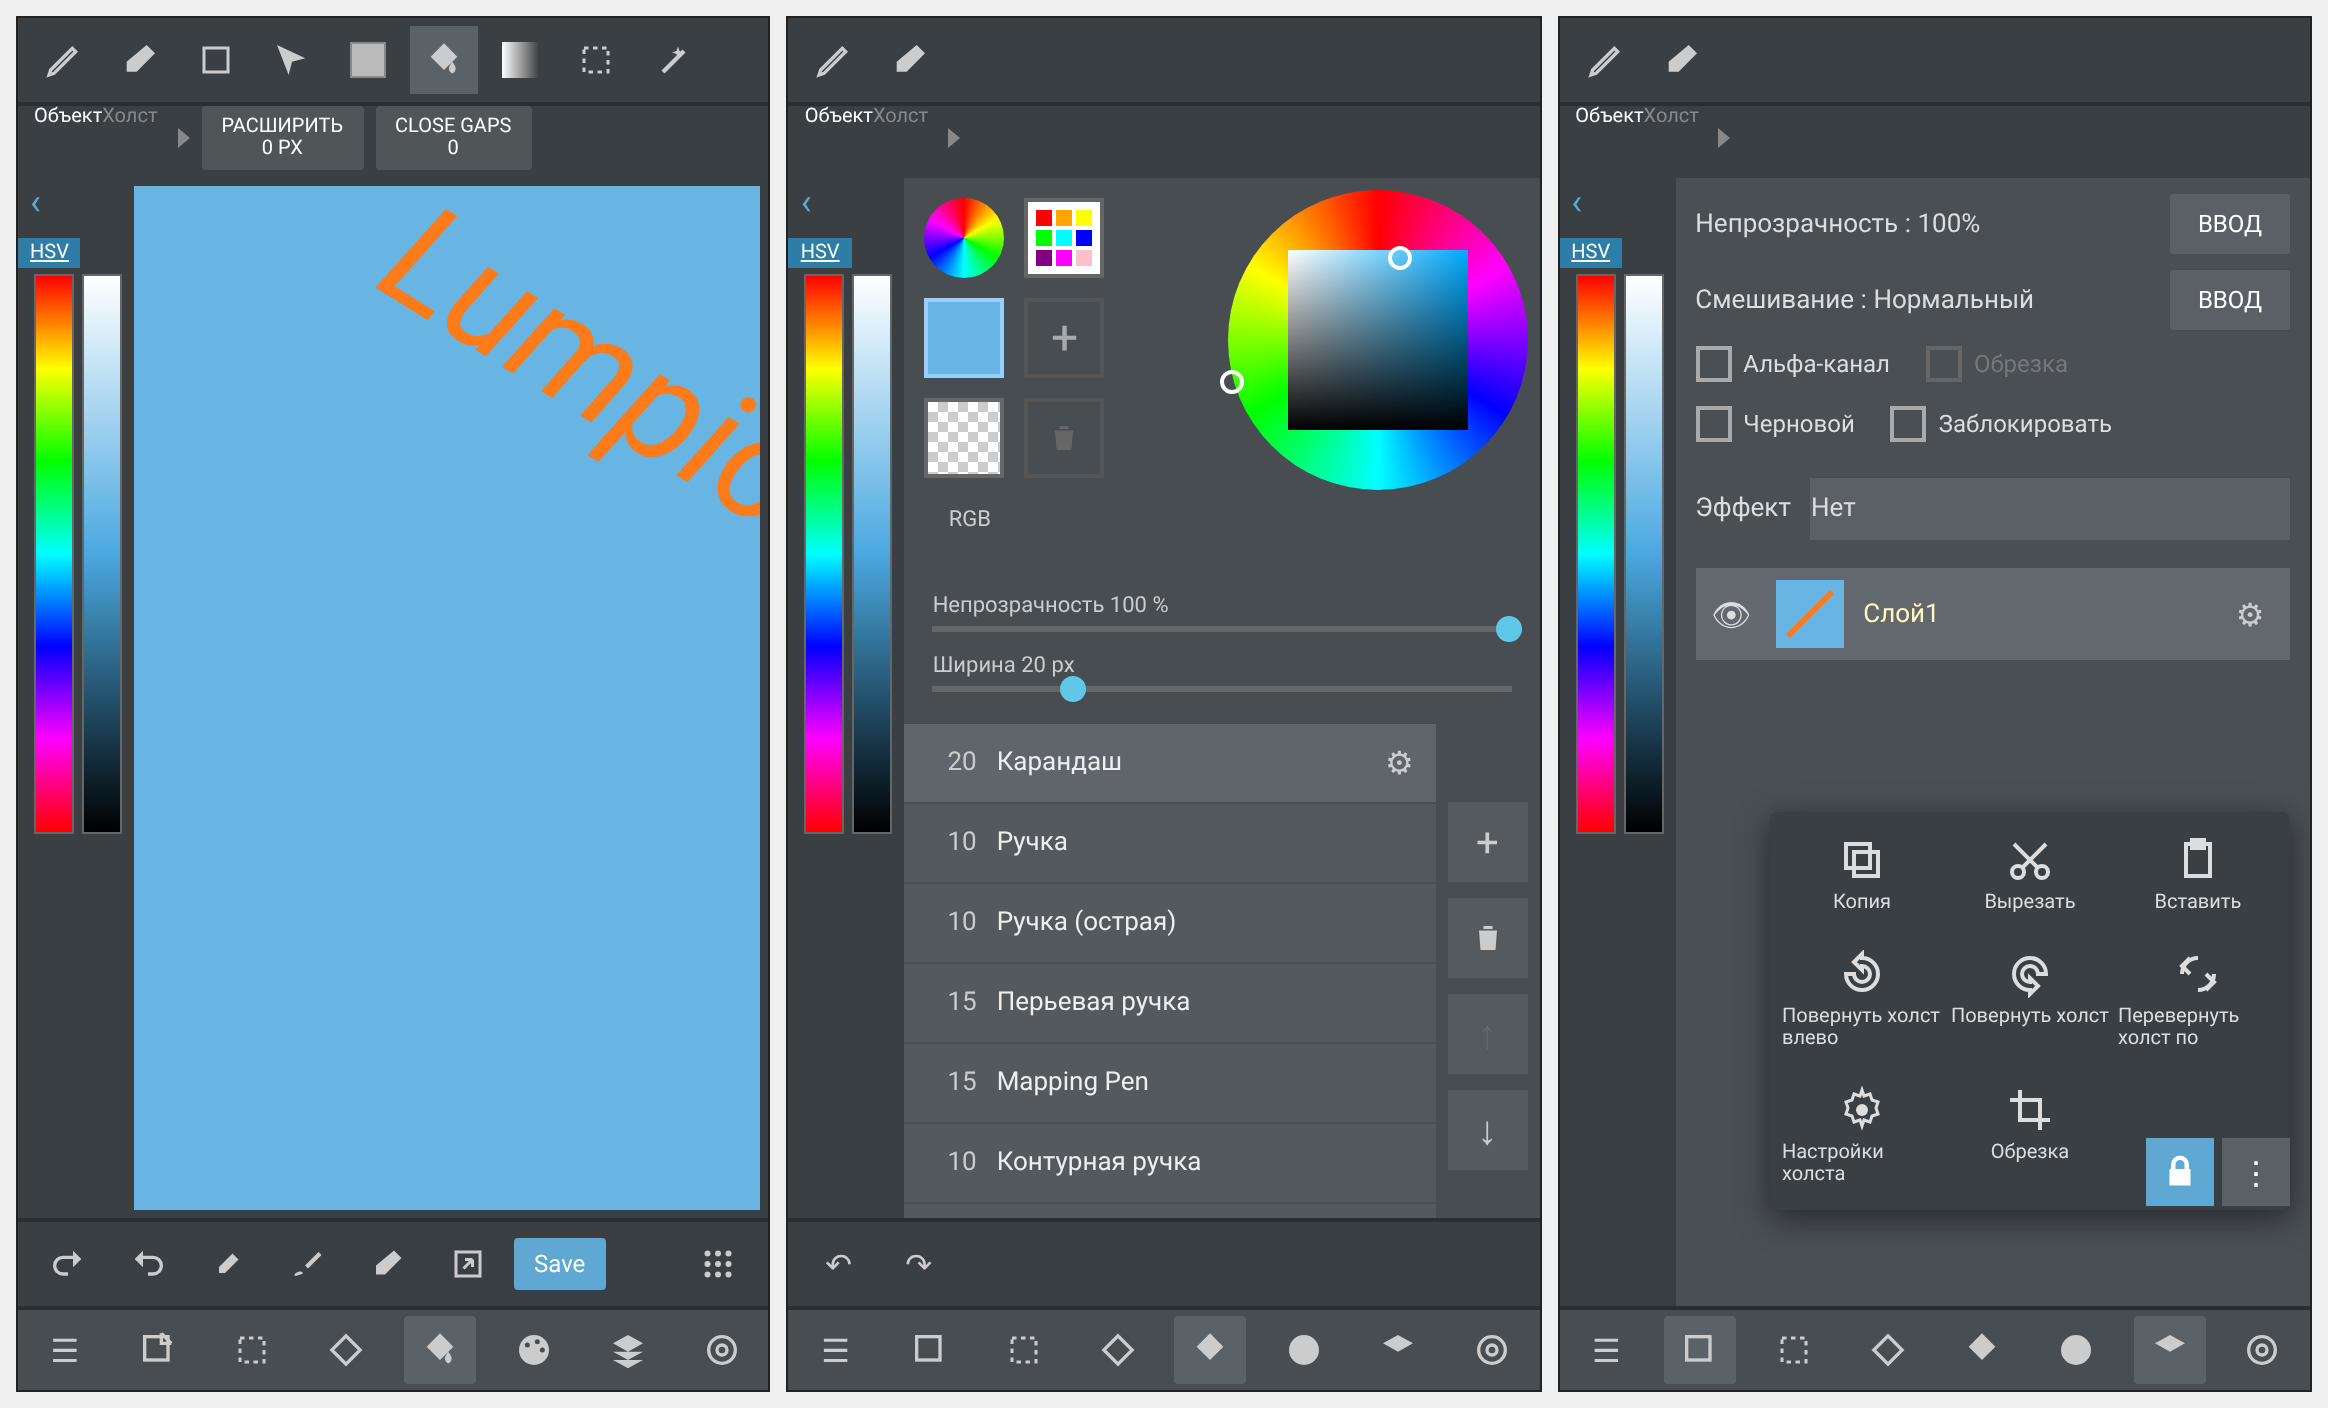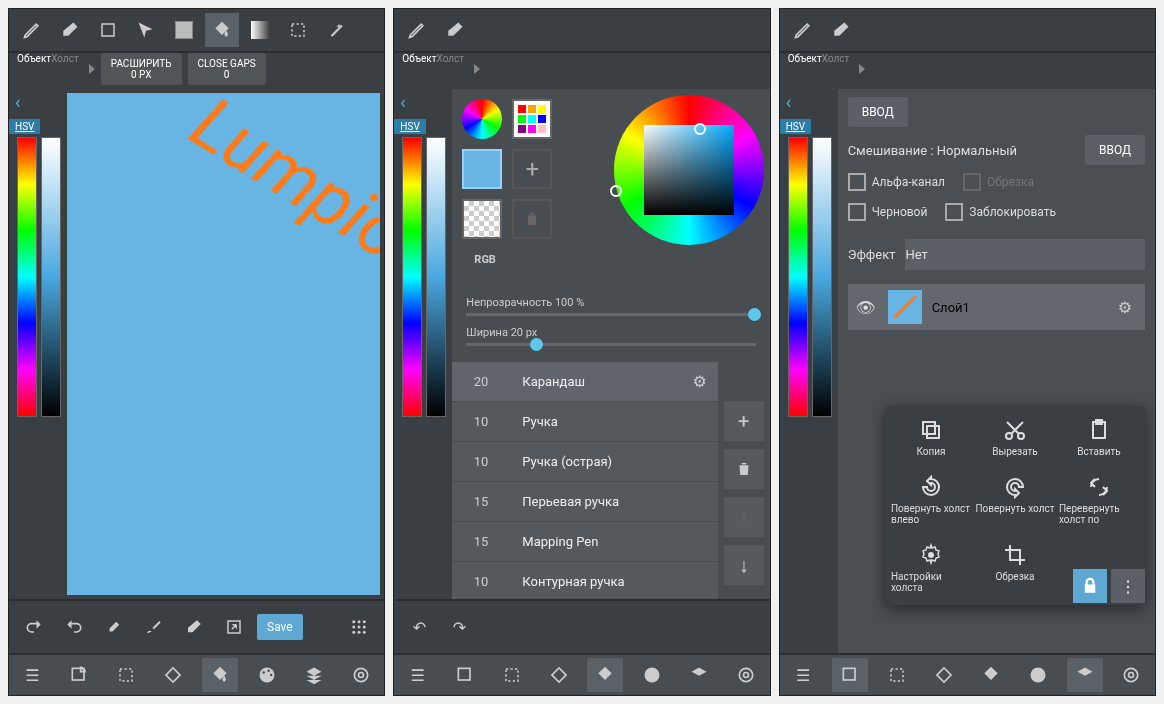--- a/index.html
+++ b/index.html
@@ -13,51 +13,51 @@
 .tab-obj { color: #fff; }
 .tab-holst { color: #888; }
 .chip { background: #505558; color: #fff; font-size: 10px; padding: 14px 10px; display: flex; flex-direction: column; align-items: center; justify-content: center; border-radius: 2px; }
 .main-area { flex: 1; display: flex; background: #3a3f44; position: relative; overflow: hidden; }
 .back-chev { position: absolute; top: 2px; left: 6px; color: #5fa8d3; font-size: 18px; z-index: 2; cursor: pointer; }
 .hsv-label { position: absolute; top: 30px; left: 0; background: #2e7ca8; color: #fff; font-size: 10px; padding: 2px 6px; z-index: 2; text-decoration: underline; }
 .hue-strip { position: absolute; top: 48px; left: 8px; width: 20px; height: 280px; background: linear-gradient(to bottom, red, yellow, lime, cyan, blue, magenta, red); border: 1px solid #666; }
 .hue-strip2 { position: absolute; top: 48px; left: 32px; width: 20px; height: 280px; background: linear-gradient(to bottom, #fff, #4aa8e0, #000); border: 1px solid #666; }
 .canvas { position: absolute; left: 58px; top: 4px; right: 4px; bottom: 4px; background: #68b5e3; overflow: hidden; }
 .canvas svg { width: 100%; height: 100%; }
-.bottom-bar { height: 54px; background: #3a3f44; display: flex; align-items: center; gap: 6px; padding: 0 8px; border-top: 2px solid #2a2e32; }
+.bottom-bar { height: 44px; background: #3a3f44; display: flex; align-items: center; gap: 6px; padding: 0 8px; border-top: 2px solid #2a2e32; }
 .save-btn { background: #5fa8d3; color: #fff; font-size: 12px; padding: 6px 10px; border-radius: 2px; }
 .bottom-nav { height: 42px; background: #484d52; display: flex; align-items: center; justify-content: space-around; border-top: 2px solid #2a2e32; }
 .bottom-nav .tool-btn { width: 36px; }
 .bottom-nav .tool-btn.active { background: #5a6268; border-radius: 2px; }
 
 
 .overlay-panel { position: absolute; top: 0; left: 58px; right: 0; bottom: 0; background: #484d52; display: flex; flex-direction: column; }
 .swatch-row { display: flex; gap: 10px; padding: 10px; }
 .swatch-col { display: flex; flex-direction: column; gap: 10px; }
 .sw { width: 40px; height: 40px; border: 2px solid #666; cursor: pointer; }
 .sw.ring { border-radius: 50%; background: conic-gradient(red,yellow,lime,cyan,blue,magenta,red); border: none; }
 .sw.grid { background: #fff; display: grid; grid-template: repeat(3,1fr)/repeat(3,1fr); gap: 2px; padding: 4px; }
 .sw.grid span:nth-child(1){background:red} .sw.grid span:nth-child(2){background:orange} .sw.grid span:nth-child(3){background:yellow}
 .sw.grid span:nth-child(4){background:lime} .sw.grid span:nth-child(5){background:cyan} .sw.grid span:nth-child(6){background:blue}
 .sw.grid span:nth-child(7){background:purple} .sw.grid span:nth-child(8){background:magenta} .sw.grid span:nth-child(9){background:pink}
 .sw.blue { background: #68b5e3; border-color: #9cf; }
 .sw.plus { display:flex;align-items:center;justify-content:center;color:#aaa;font-size:24px;border-color:#555; }
 .sw.checker { background: repeating-conic-gradient(#ccc 0 25%, #fff 0 50%) 0 0/10px 10px; }
-.rgb-lbl { color: #ccc; font-size: 11px; padding: 4px 12px; font-weight: bold; }
+.rgb-lbl { color: #ccc; font-size: 11px; padding: 4px 12px; }
 .color-wheel { position: absolute; top: 6px; right: 6px; width: 150px; height: 150px; }
 .color-wheel .ring { width: 150px; height: 150px; border-radius: 50%; background: conic-gradient(red,magenta,blue,cyan,lime,yellow,red); }
 .color-wheel .inner { position: absolute; top: 30px; left: 30px; width: 90px; height: 90px; background: linear-gradient(to bottom, rgba(0,0,0,0), #000), linear-gradient(to right, #fff, #0af); }
 .color-wheel .dot { position: absolute; width: 12px; height: 12px; border: 2px solid #fff; border-radius: 50%; background: transparent; }
 .sliders { padding: 6px 14px; }
 .slider-row { margin: 10px 0; }
 .slider-lbl { color: #ccc; font-size: 11px; margin-bottom: 4px; }
 .slider { height: 3px; background: #666; position: relative; }
 .slider .thumb { position: absolute; top: -5px; width: 13px; height: 13px; border-radius: 50%; background: #5fc8e8; }
 .brush-list { flex: 1; overflow: hidden; }
-.brush-row { display: flex; align-items: center; height: 40px; background: #54595e; border-bottom: 1px solid #484d52; gap: 24px; }
+.brush-row { display: flex; align-items: center; height: 40px; background: #54595e; border-bottom: 1px solid #484d52; }
 .brush-row.sel { background: #5f656b; }
 .brush-row .sz { width: 46px; text-align: right; color: #ccc; font-size: 13px; padding-right: 10px; }
 .brush-row .nm { flex: 1; color: #eee; font-size: 13px; }
 .brush-row .gear { width: 36px; text-align: center; color: #ccc; }
 .side-btns { position: absolute; right: 6px; top: 312px; width: 40px; display: flex; flex-direction: column; gap: 8px; }
 .side-btns .sb { width: 40px; height: 40px; background: #555a5f; color: #ccc; display: flex; align-items: center; justify-content: center; font-size: 20px; cursor: pointer; }
 .side-btns .sb.dis { color: #666; }
 .brush-area { margin-right: 52px; }
 
 
@@ -67,21 +67,21 @@
 .lp-btn { background: #5a6066; color: #fff; font-size: 12px; padding: 8px 14px; border-radius: 2px; cursor: pointer; }
 .cb { width: 18px; height: 18px; border: 2px solid #aaa; display: inline-block; margin-right: 6px; vertical-align: middle; }
 .cb.dis { border-color: #666; }
 .cb-lbl { color: #ddd; font-size: 12px; display: inline-flex; align-items: center; margin-right: 14px; }
 .cb-lbl.dis { color: #777; }
 .effect-row { display:flex; align-items:center; gap:10px; margin-top:6px; }
 .effect-btn { flex:1; background:#5a6066; color:#ddd; padding:8px 0; font-size:13px; }
 .layer-item { display:flex; align-items:center; background:#62686e; padding:6px; gap:10px; margin-top:6px; }
 .layer-item .eye { color:#ddd; font-size:16px; width:24px; text-align:center; }
 .layer-item .thumb { width:34px; height:34px; background:#68b5e3; }
-.layer-item .name { flex:1; color:#000000; font-size:13px; }
+.layer-item .name { flex:1; color:#fef9c3; font-size:13px; }
 .layer-item .gear { color:#ccc; width:28px; text-align:center; }
 
 .action-menu { position:absolute; right:10px; bottom:48px; width:260px; background:#3a3f44; padding:12px 6px; display:grid; grid-template-columns:repeat(3,1fr); gap:18px 4px; border-radius:4px; box-shadow:0 4px 16px rgba(0,0,0,.5); }
 .am-item { display:flex; flex-direction:column; align-items:center; gap:4px; color:#ddd; font-size:10px; text-align:left; cursor:pointer; }
 .am-item svg { width:24px; height:24px; }
 .lock-icon { position:absolute; right:48px; bottom:50px; width:34px; height:34px; background:#5fa8d3; display:flex; align-items:center; justify-content:center; color:#fff; }
 .more-icon { position:absolute; right:10px; bottom:50px; width:34px; height:34px; background:#5a6066; display:flex; align-items:center; justify-content:center; color:#fff; }
 
 svg { display:block; }
 </style>
@@ -433,20 +433,21 @@
     </div>
     <div style="width:0;border-left:6px solid #888;border-top:5px solid transparent;border-bottom:5px solid transparent;align-self:center"></div>
   </div>
   <div class="main-area">
     <div class="back-chev">‹</div>
     <div class="hsv-label">HSV</div>
     <div class="hue-strip"></div>
     <div class="hue-strip2"></div>
     <div class="layer-panel">
       <div class="lp-row">
+        <div class="lp-label"><span>Непрозрачность</span> : <span>100%</span></div>
         <div class="lp-btn">ВВОД</div>
       </div>
       <div class="lp-row">
         <div class="lp-label"><span>Смешивание</span> : <span>Нормальный</span></div>
         <div class="lp-btn">ВВОД</div>
       </div>
       <div>
         <label class="cb-lbl">
             <span class="cb"></span>
             <span>Альфа-канал</span>

